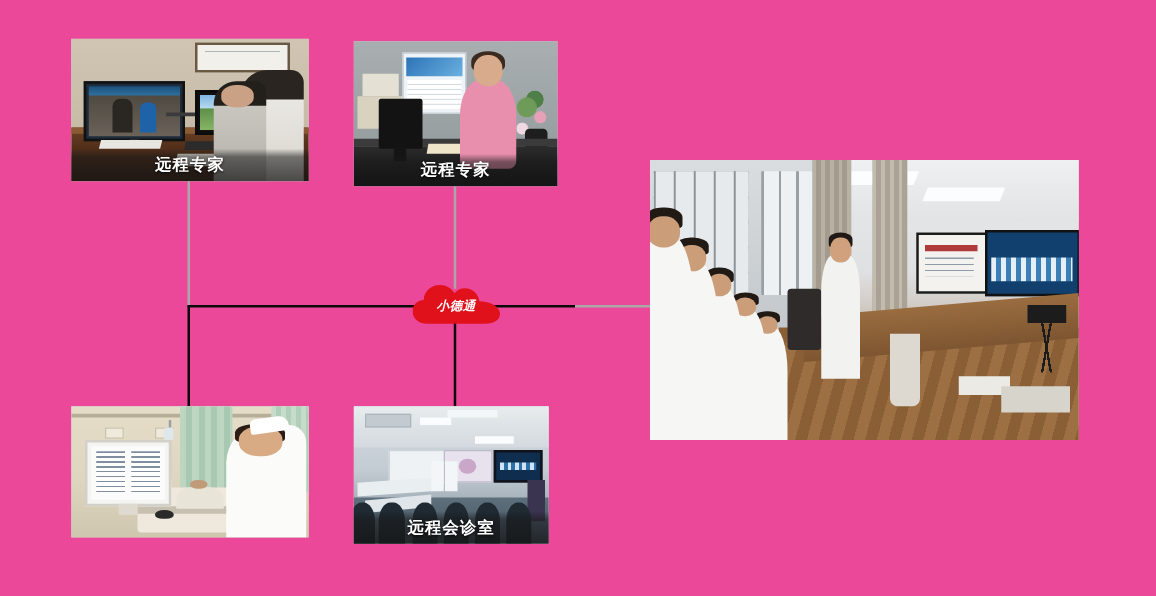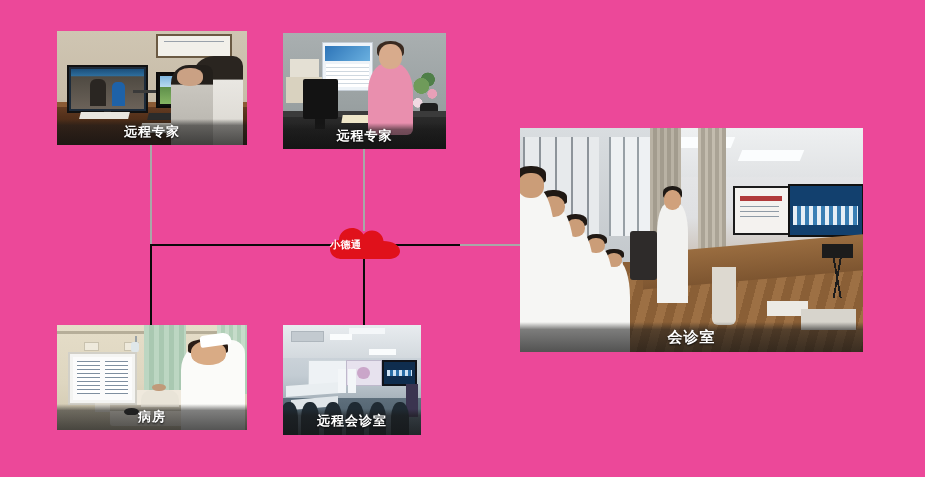--- a/index.html
+++ b/index.html
@@ -63,25 +63,27 @@
     position: absolute;
     width: 70px;
     height: 34px;
   }
   #cloud svg { display: block; width: 70px; height: 34px; }
   #cloud .cloud-label {
     position: absolute;
     left: 0;
     top: 11px;
     width: 70px;
+    text-align: center;
     color: #ffffff;
     font-size: 10px;
     font-weight: bold;
     letter-spacing: .5px;
     white-space: nowrap;
+    font-style: italic;
   }
 
   
   .wall { position:absolute; inset:0; }
 
   
   .s1 { background: linear-gradient(to bottom,#cfc5b2 0%,#c8bda9 55%,#b9ad98 100%); }
   .s1 .pic-frame { position:absolute; left:52%; top:3%; width:38%; height:17%;
         background:#f2f0ea; border:2px solid #6b5a43; }
   .s1 .pic-frame::after{content:"";position:absolute;left:8%;top:22%;width:84%;height:18%;
@@ -316,24 +318,23 @@
           <div class="scr"></div>
           <div class="stand"></div>
         </div>
       <div class="mouse"></div>
       <div class="nurse">
           <div class="hair"></div>
           <div class="head"></div>
           <div class="cap"></div>
         </div>
     </div>
-    <div class="caption">病房</div>
-  </div>
-
-  <div class="node" style="left:283px; top:325px; width:138px; height:110px;font-family:Liberation Mono, monospace;">
+  </div>
+
+  <div class="node" style="left:283px; top:325px; width:156px; height:110px;">
     <div class="scene s4">
       <div class="ceil"></div>
       <div class="light1"></div>
       <div class="light2"></div>
       <div class="wallw"></div>
       <div class="screen"></div>
       <div class="tv"></div>
       <div class="floor"></div>
       <div class="tbl"></div>
       <div class="tbl2"></div>
@@ -391,21 +392,20 @@
           </i>
         <i style="left:-8%;width:34%;height:94%">
             <u></u>
             <b></b>
           </i>
       </div>
       <div class="eq1"></div>
       <div class="eq2"></div>
       <div class="tripod"></div>
     </div>
-    <div class="caption">会诊室</div>
   </div>
 
   <div id="cloud" style="left:330px; top:227px;">
     <svg viewBox="0 0 70 34" aria-hidden="true">
       <path d="M12 32 C4 32 0 27 0 22 C0 17 4 13 9 13 C9 6 15 1 22 1 C27 1 31 3.5 33.5 7.5
                C35.5 5 38.5 3.5 42 3.5 C48 3.5 53 8 53.5 14 C62 14 70 18 70 24
                C70 29 65 32 58 32 Z" fill="#e0111b"></path>
     </svg>
     <div class="cloud-label">小德通</div>
   </div>

